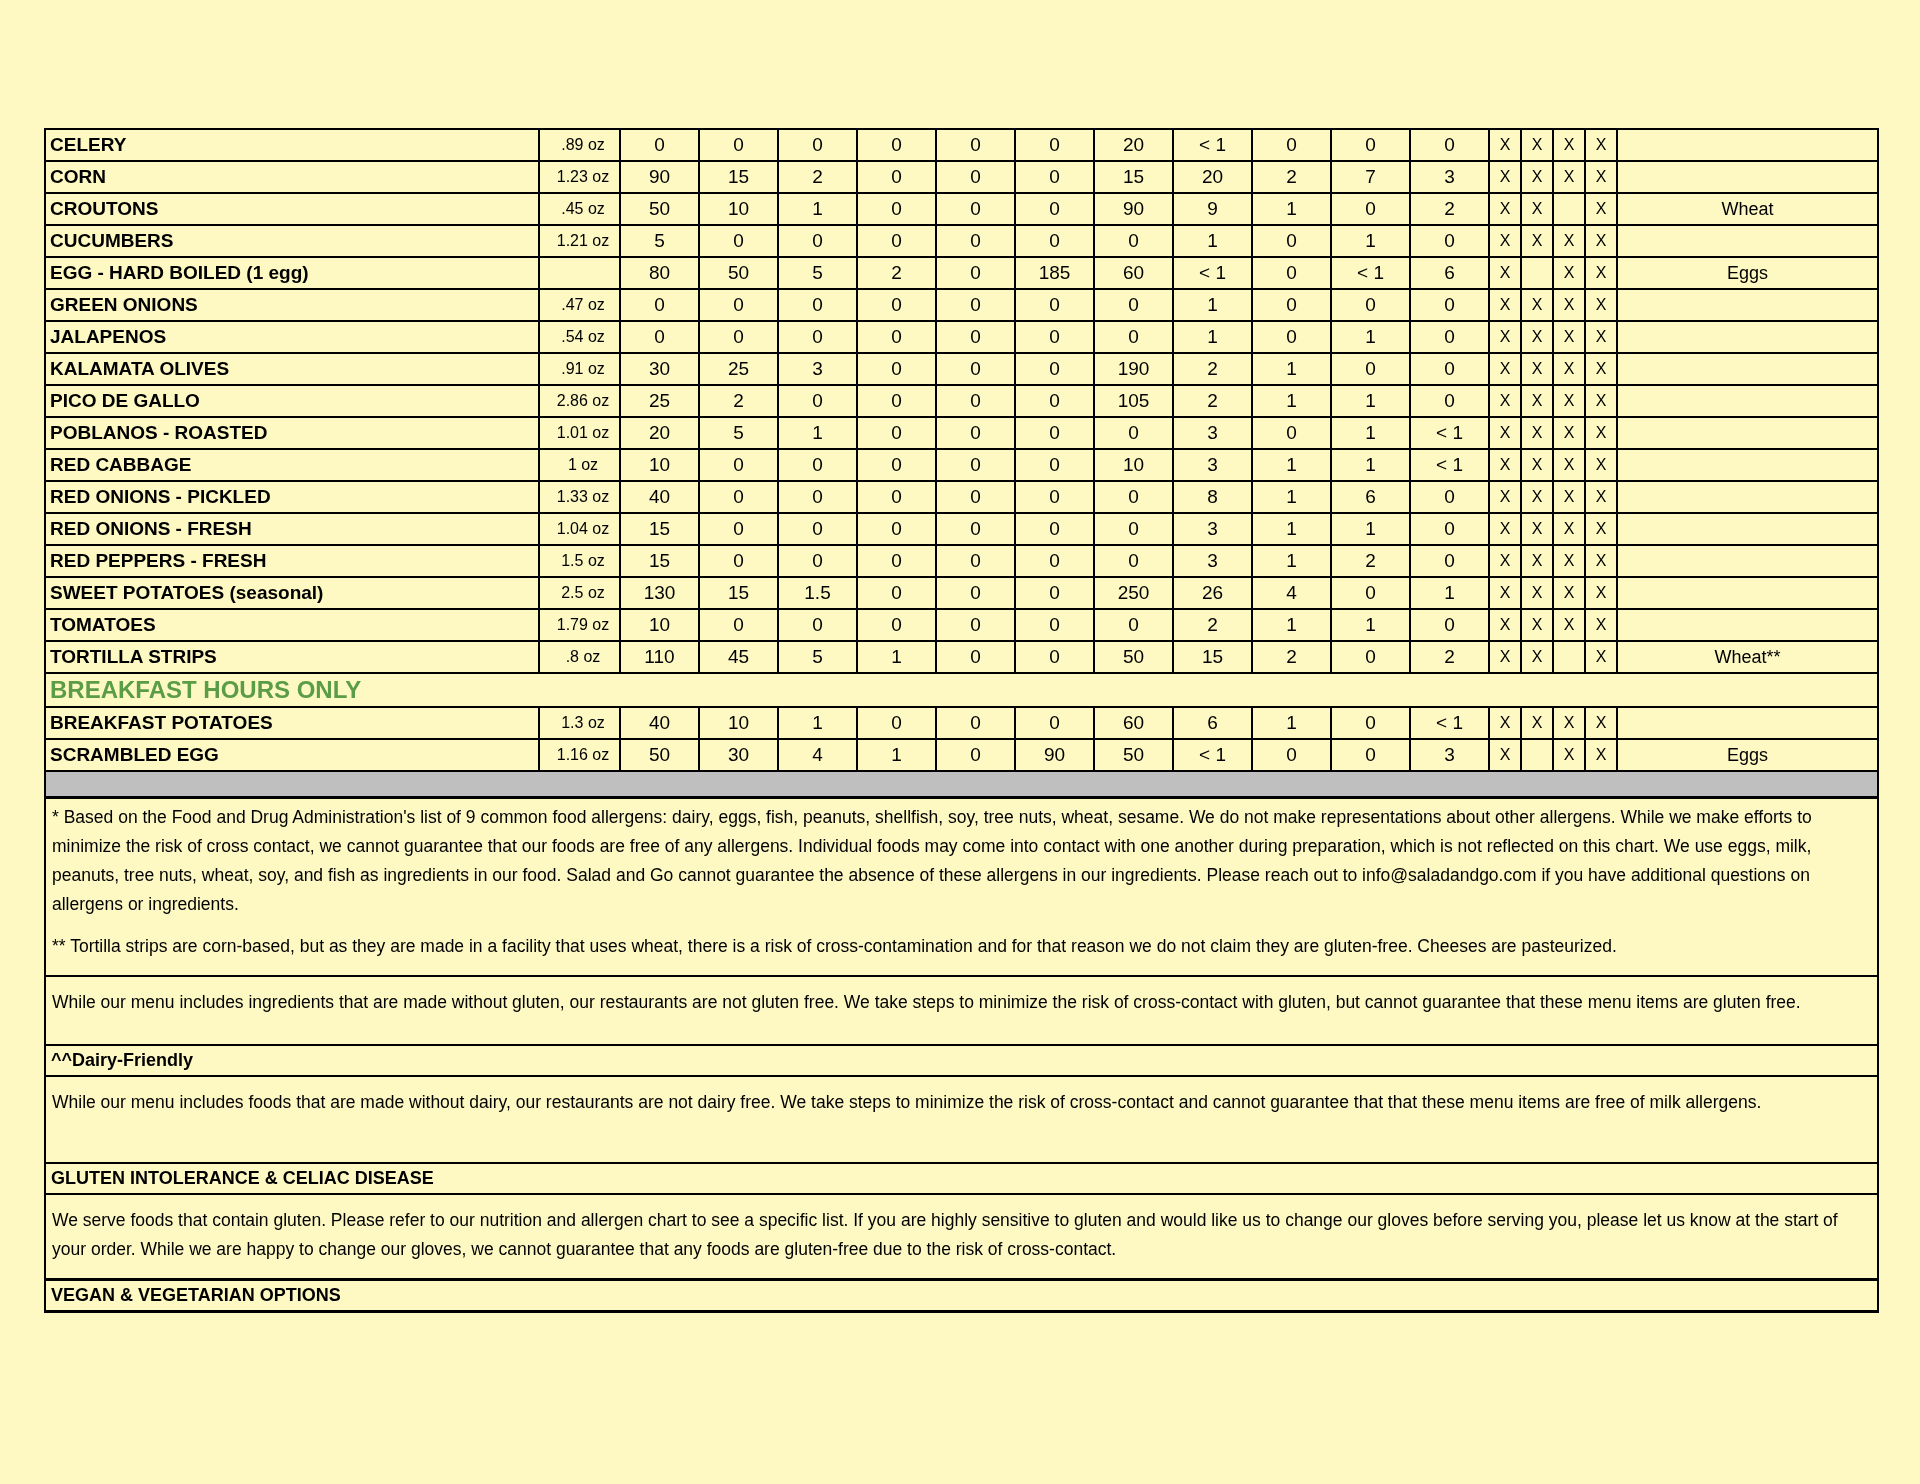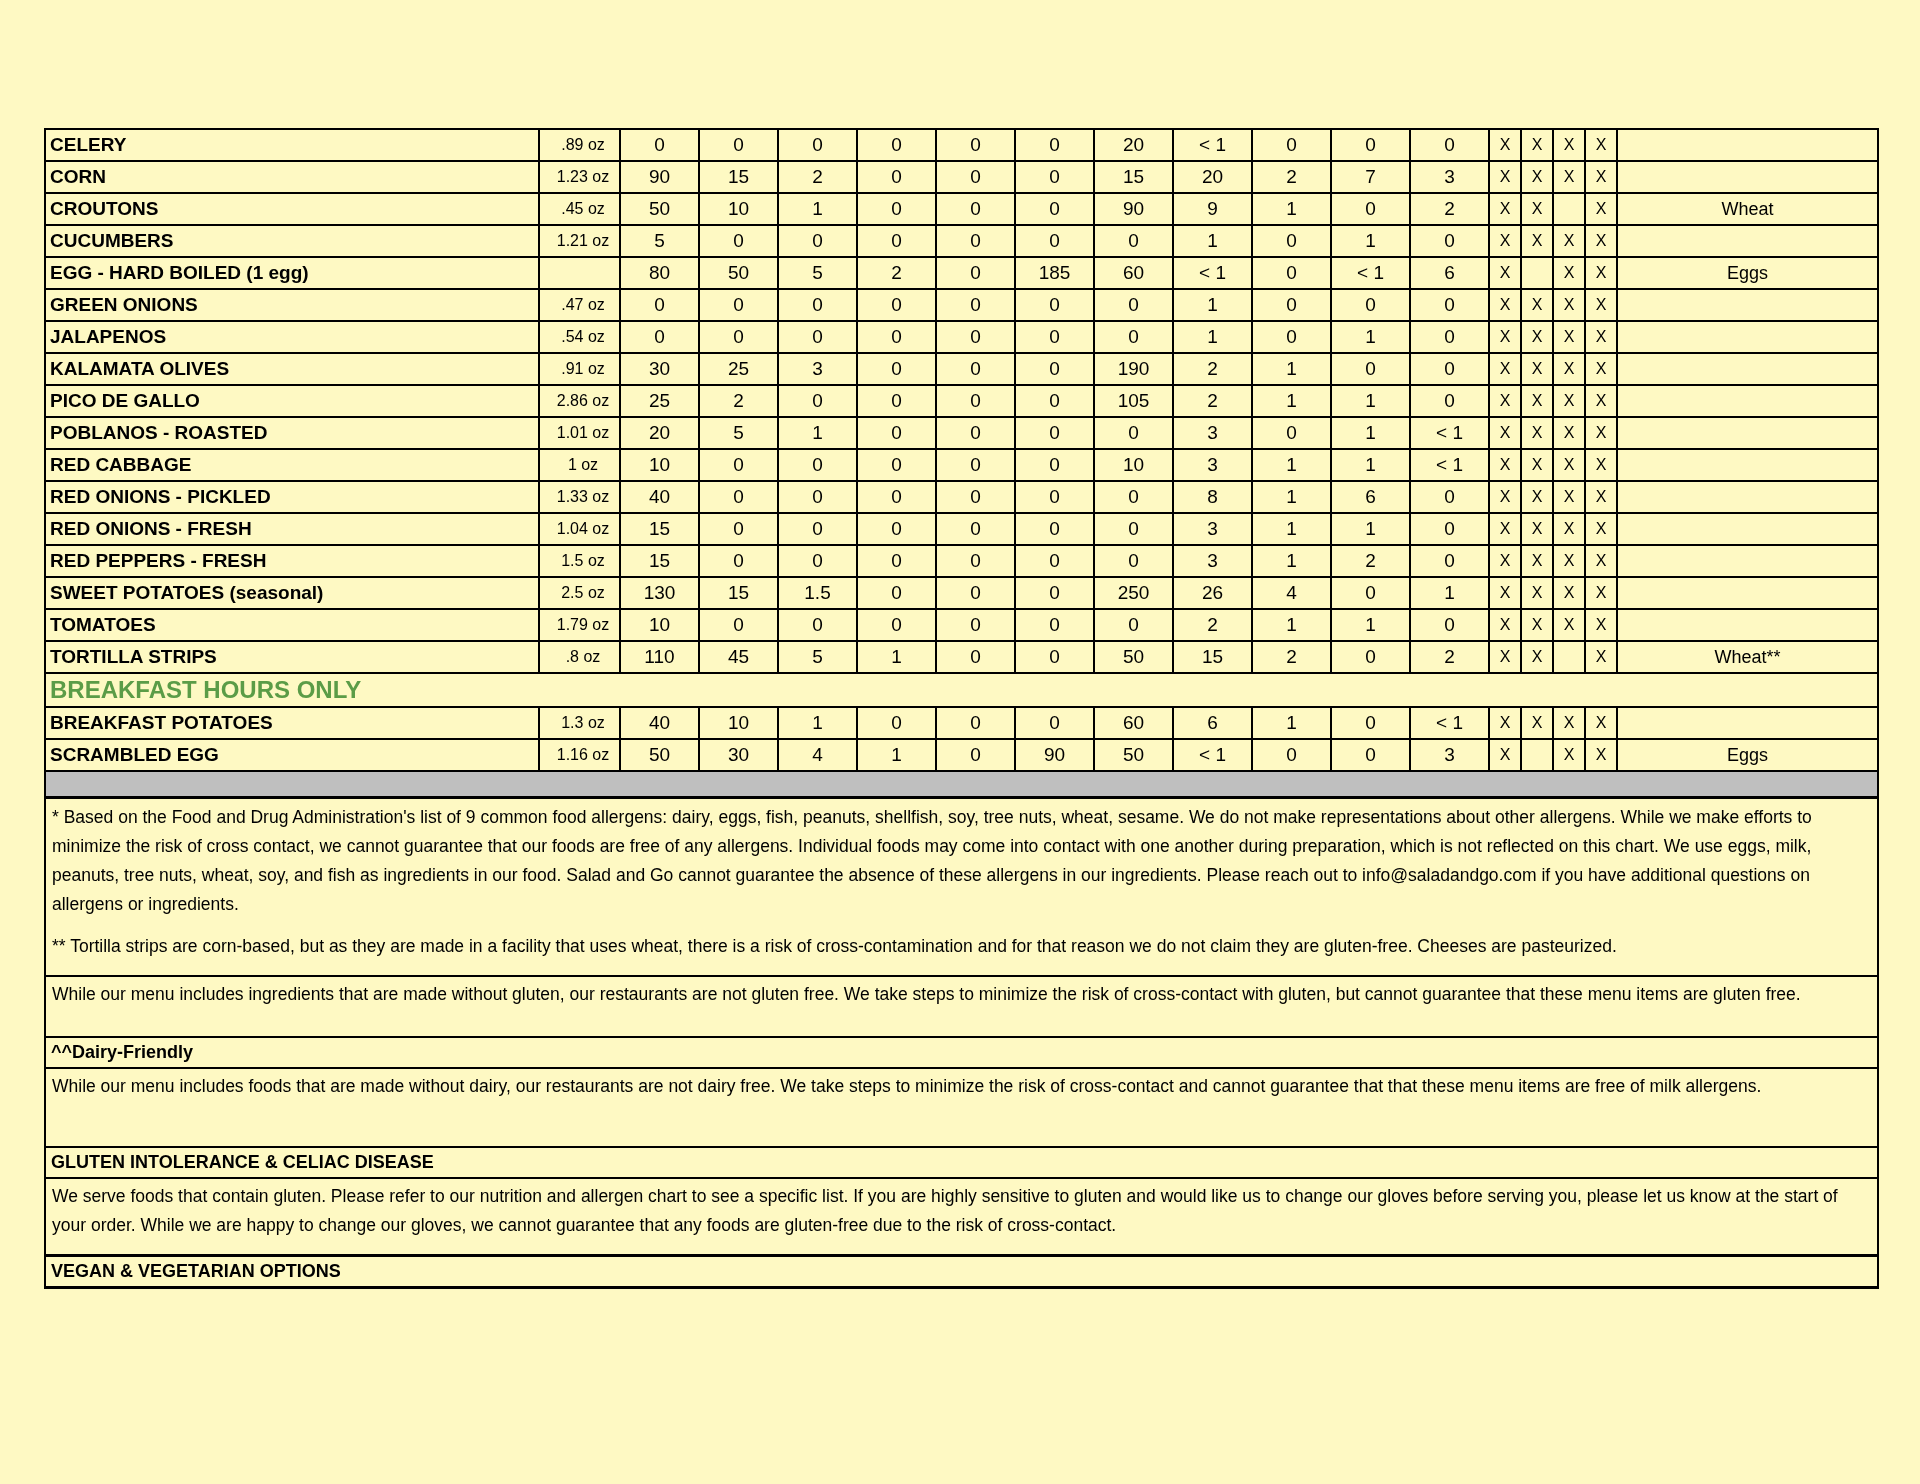--- a/index.html
+++ b/index.html
@@ -18,21 +18,21 @@
   .c-num{font-size:19px;text-align:center;}
   .c-x{font-size:16px;text-align:center;}
   .c-note{font-size:18px;text-align:center;}
   .c-section{height:30px;font-weight:bold;font-size:24px;color:var(--green,#5b9c47);padding-left:4px;}
   .gray-row td{height:22px;background:var(--gray,#bfbfbf);border-bottom-width:3px;}
   .c-note-box{vertical-align:top;white-space:normal;font-size:17.5px;line-height:29px;
     padding:4px 24px 0 6px;height:172px;}
   .c-note-box .fn2{margin-top:13px;}
   .c-head{font-weight:bold;font-size:18px;height:27px;padding-left:5px;white-space:normal;}
   .c-body{vertical-align:top;white-space:normal;font-size:17.5px;line-height:29px;
-    padding:3px 10px 0 6px;}
+    padding:11px 10px 0 6px;}
   .h-gluten{height:56px;}
   .h-dairy{height:74px;}
   .h-gic{height:72px;}
   .last-row td{border-top-width:3px;border-bottom-width:3px;}
 </style>
 </head>
 <body>
 
 <div class="sheet">
   <table class="chart">

